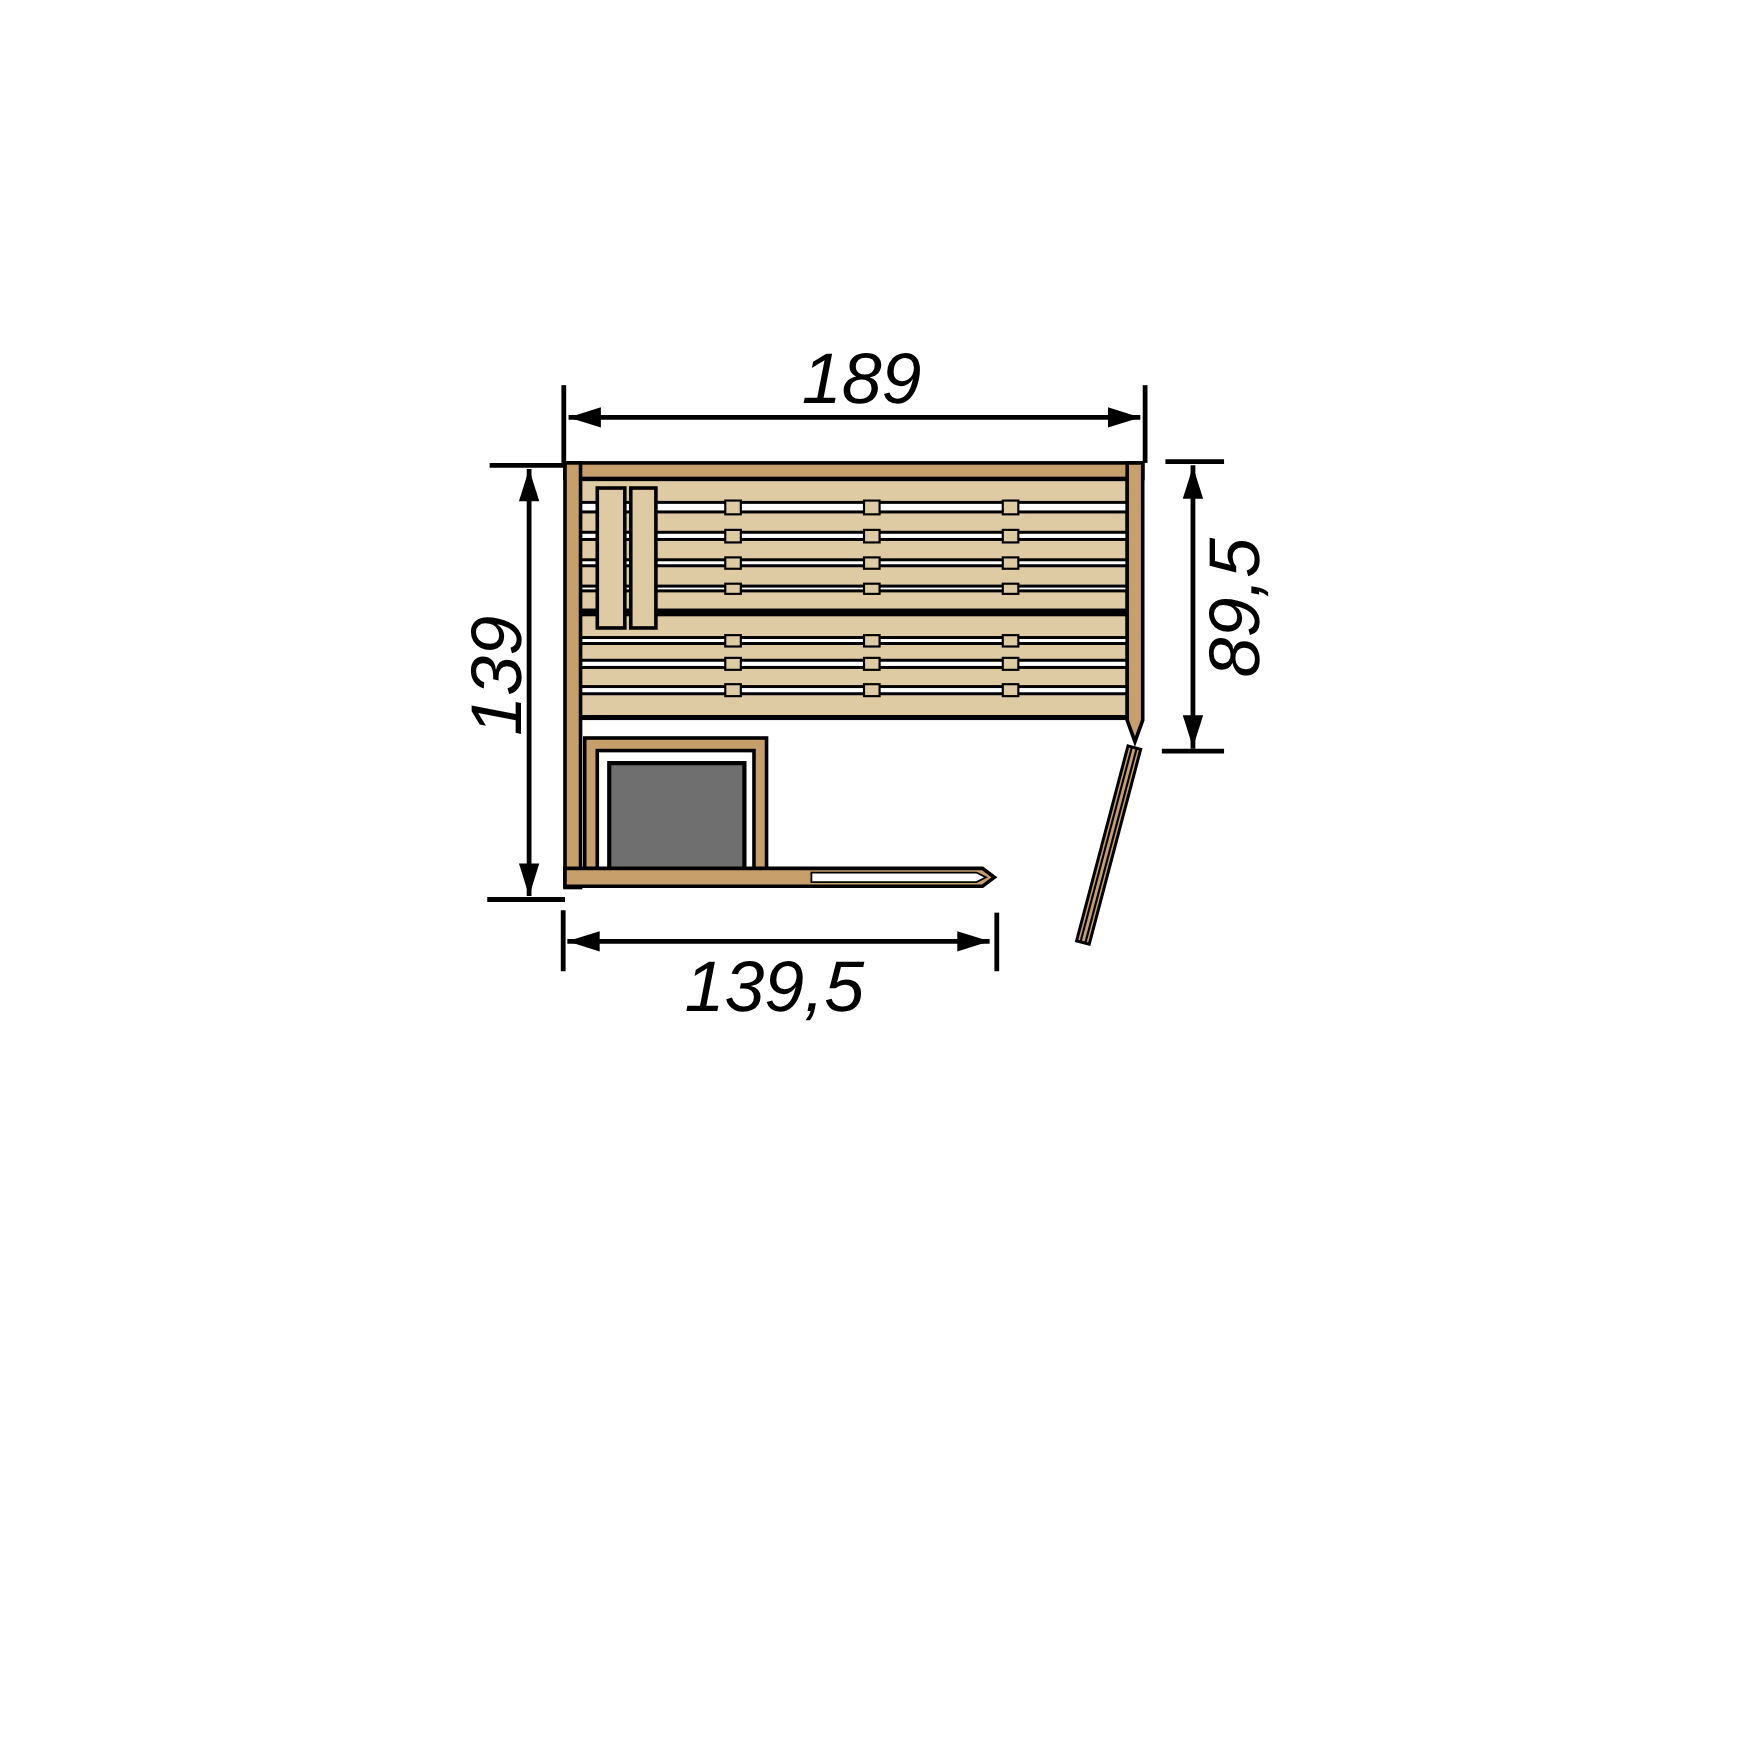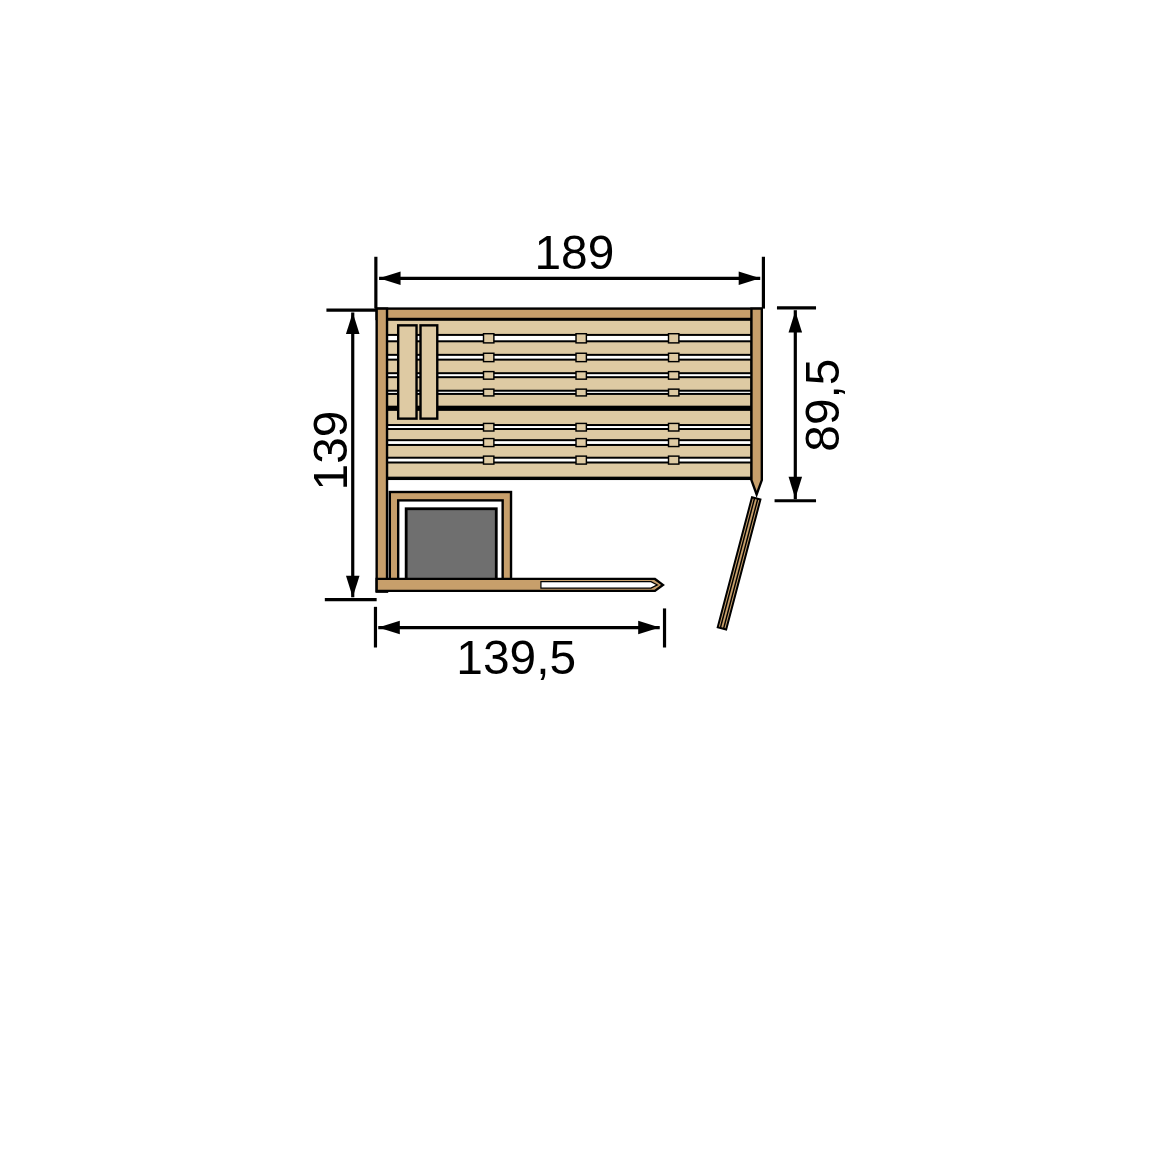--- a/index.html
+++ b/index.html
@@ -8,20 +8,21 @@
     --heater:#6f6f6f;
     --line:#000000;
     --bg:#ffffff;
   }
   html,body{margin:0;padding:0;background:var(--bg);}
   .canvas{
     position:relative;
     width:1160px;height:925px;
     background:var(--bg);
     overflow:hidden;
+    font-style:italic;
   }
   svg{display:block;width:100%;height:100%;}
   .wall{fill:var(--wall);stroke:var(--line);stroke-width:3;stroke-linejoin:miter;}
   .plank{fill:var(--plank);stroke:var(--line);stroke-width:2.5;}
   .vplank{fill:var(--plank);stroke:var(--line);stroke-width:3;}
   .joint{fill:var(--plank);stroke:var(--line);stroke-width:1.8;}
   .black-fill{fill:var(--line);stroke:none;}
   .guard-outer{fill:var(--wall);stroke:var(--line);stroke-width:3;}
   .guard-inner{fill:var(--bg);stroke:var(--line);stroke-width:3;}
   .heater{fill:var(--heater);stroke:var(--line);stroke-width:3.5;}

